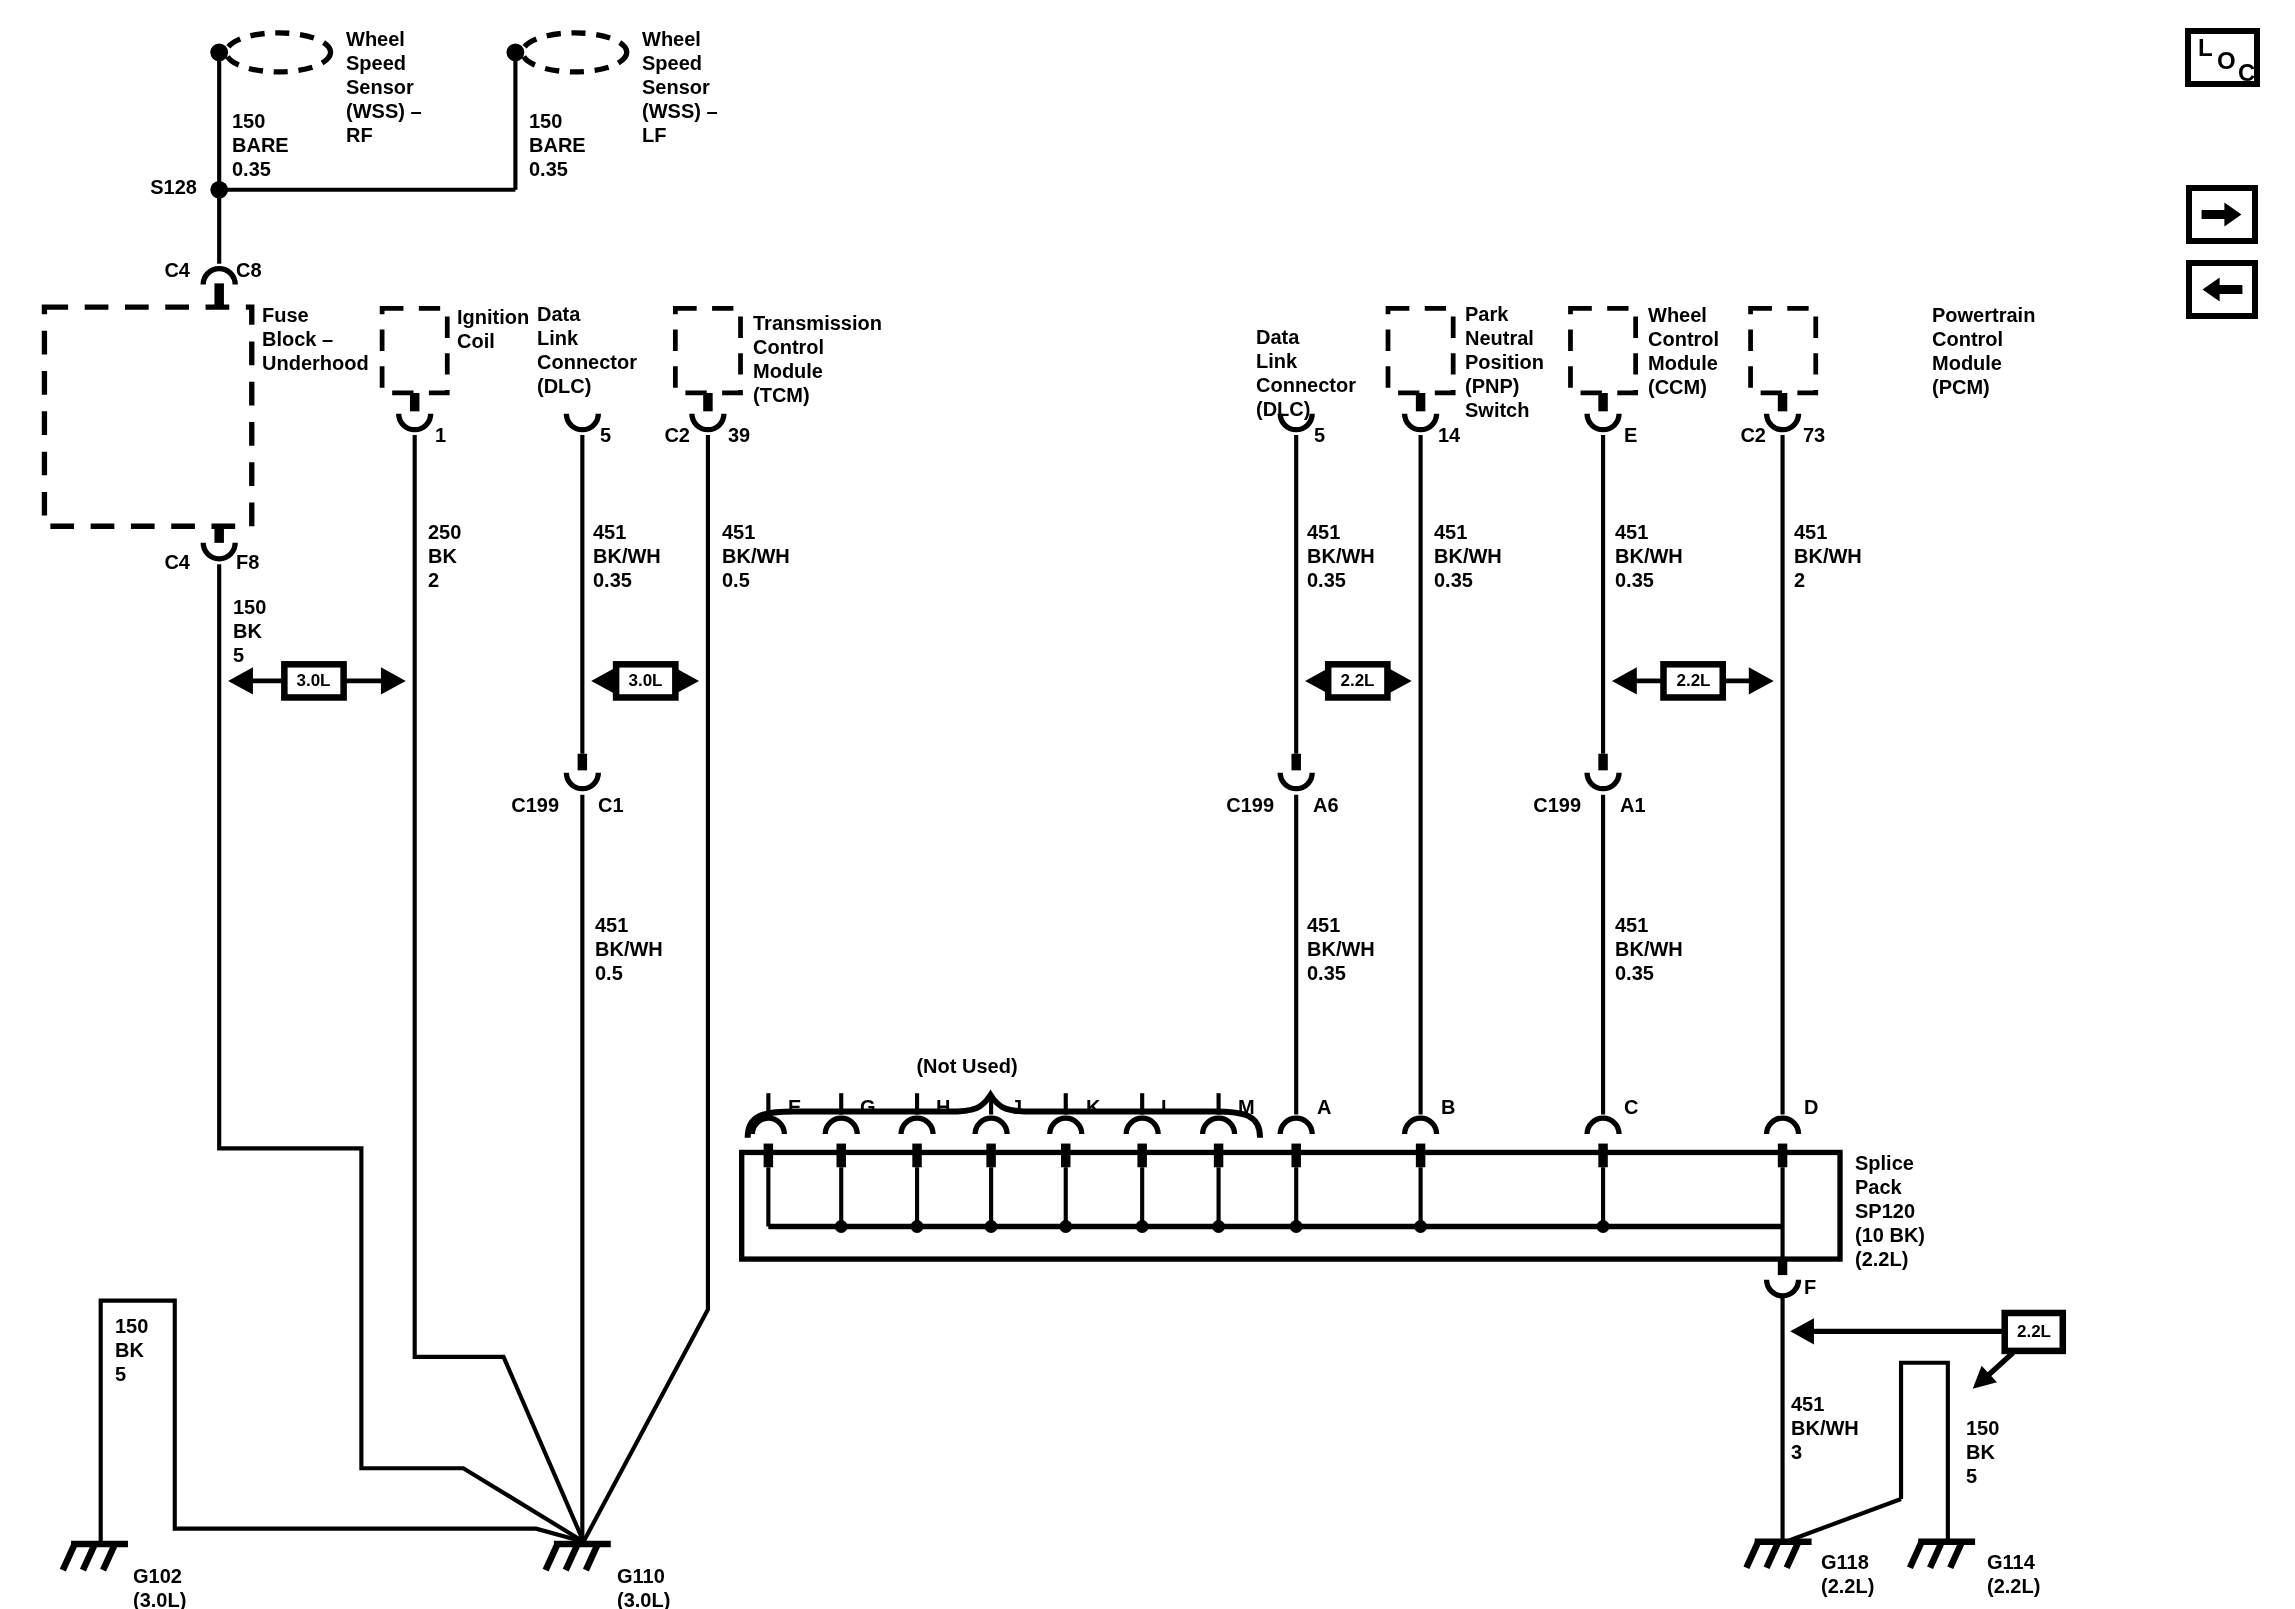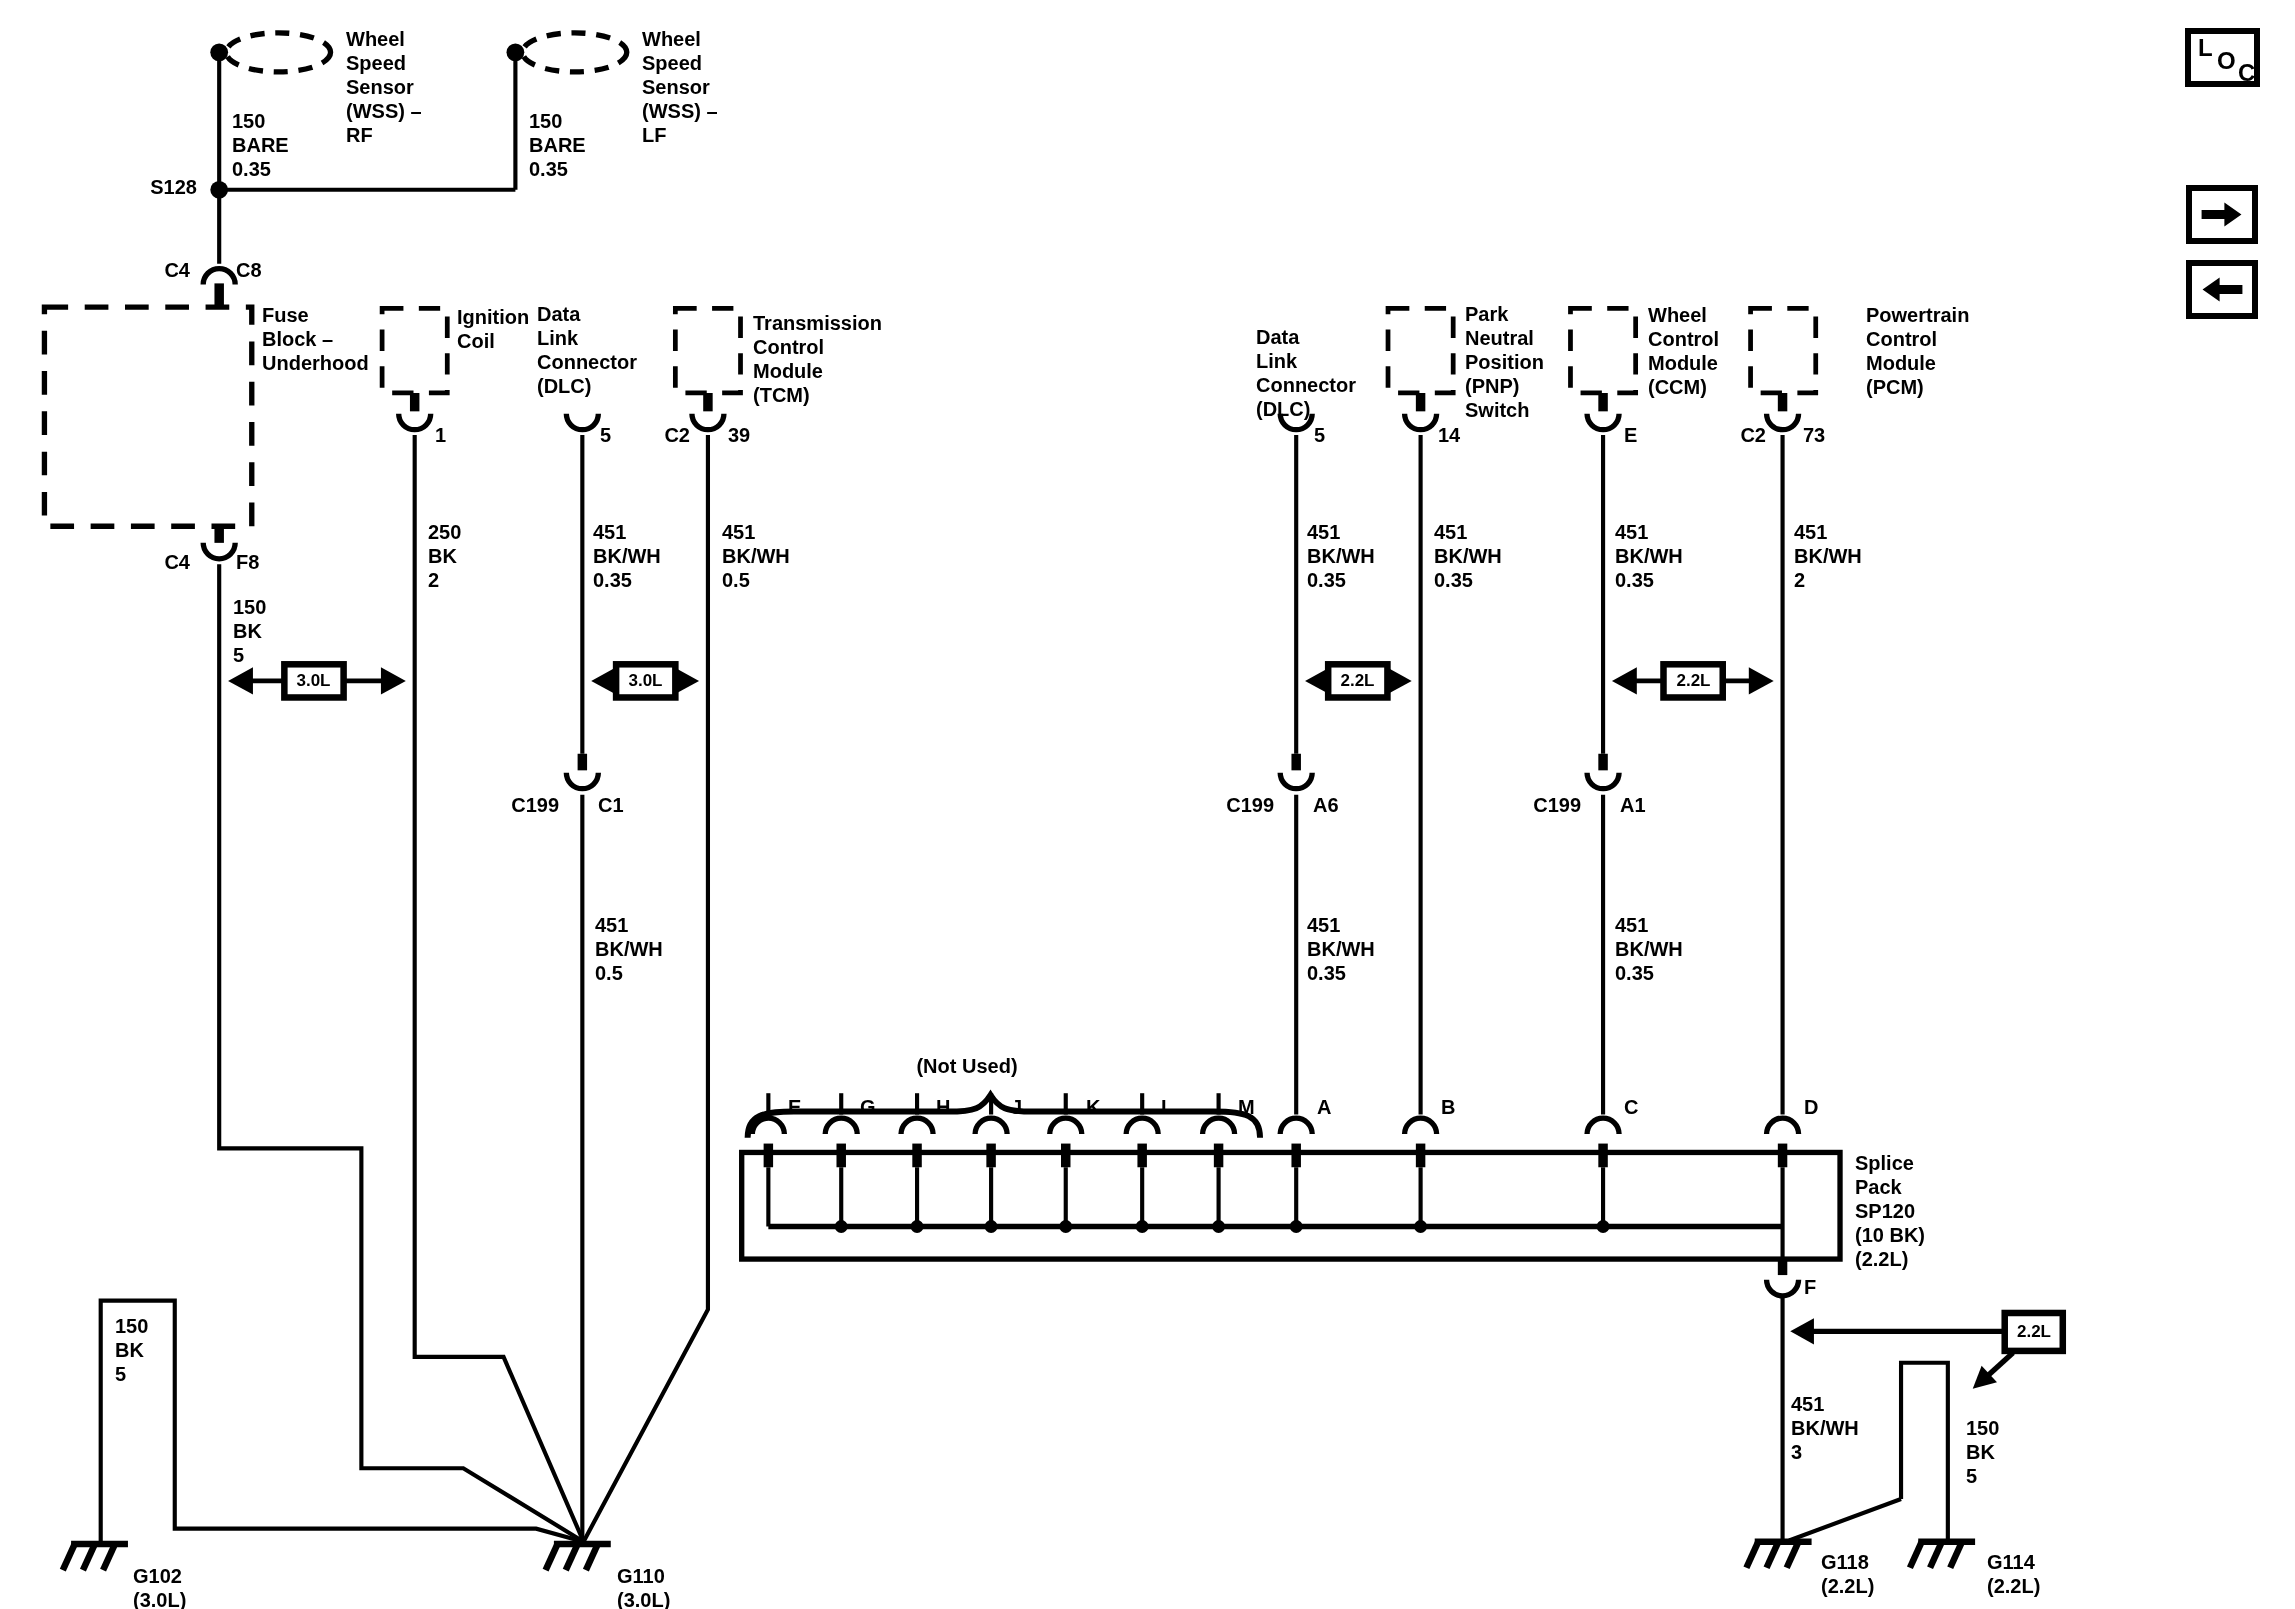--- a/index.html
+++ b/index.html
@@ -300,21 +300,21 @@
 (PNP)
 Switch</div>
   <div class="lbl" style="left:1438px;top:423px">14</div>
 
   <div class="lbl" style="left:1648px;top:303px">Wheel
 Control
 Module
 (CCM)</div>
   <div class="lbl" style="left:1624px;top:423px">E</div>
 
-  <div class="lbl" style="left:1866px;top:303px">Powertrain
+  <div class="lbl" style="left:1932px;top:303px">Powertrain
 Control
 Module
 (PCM)</div>
   <div class="lbl ra" style="left:1766px;top:423px">C2</div>
   <div class="lbl" style="left:1803px;top:423px">73</div>
 
   <div class="lbl" style="left:428px;top:520px">250
 BK
 2</div>
   <div class="lbl" style="left:593px;top:520px">451

